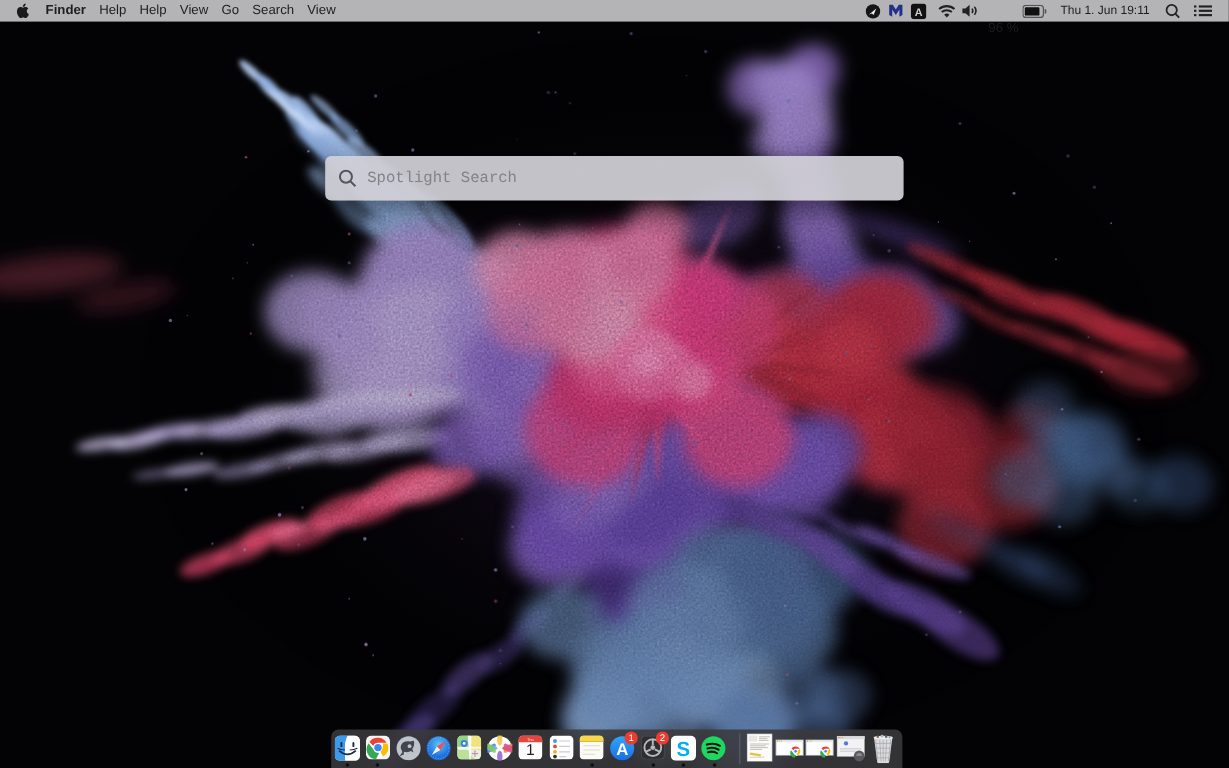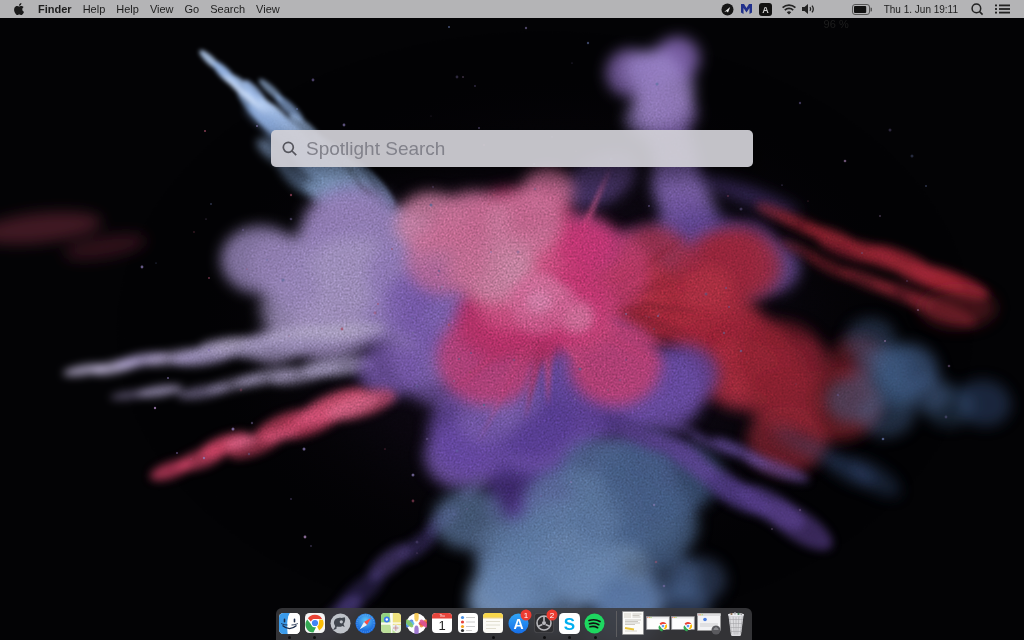--- a/index.html
+++ b/index.html
@@ -8,21 +8,21 @@
   
   #menubar{position:absolute;left:0;top:0;width:1024px;height:18px;background:#b4b4b6;
     display:flex;align-items:center;font-size:11px;color:#1e1e1e;z-index:30;}
   #menubar .left{display:flex;align-items:center;}
   #menubar .item{margin-right:11px;}
   #menubar .right{margin-left:auto;display:flex;align-items:center;font-size:11px;}
   
   #spot{position:absolute;left:271px;top:130px;width:482px;height:37px;border-radius:5px;
     background:rgba(207,206,213,0.94);z-index:20;display:flex;align-items:center;
     box-shadow:0 8px 22px rgba(0,0,0,0.45);}
-  #spot .txt{font-size:19px;color:#82828b;margin-left:8px;}
+  #spot .txt{font-size:13px;color:#82828b;margin-left:8px;font-family:Liberation Mono, monospace;}
   
   #dock{position:absolute;left:276px;top:608px;width:476px;height:32px;
     background:rgba(58,58,61,0.88);border-radius:6px 6px 0 0;z-index:25;}
   .dicon{position:absolute;top:613px;z-index:26;}
   .dot{position:absolute;width:3px;height:3px;border-radius:50%;background:rgba(10,10,12,0.9);
     top:636px;z-index:27;}
 </style>
 </head>
 <body>
 

